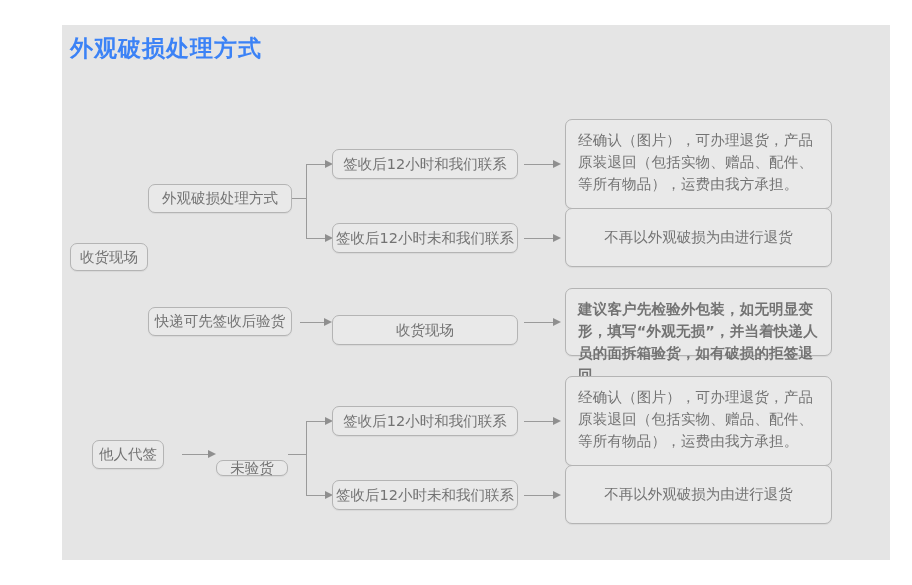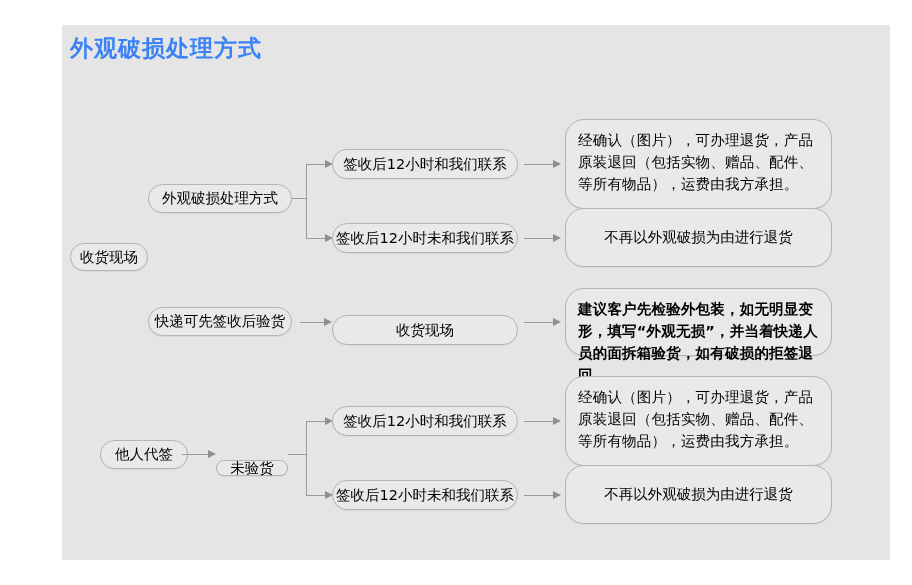--- a/index.html
+++ b/index.html
@@ -34,22 +34,22 @@
     letter-spacing: 1px;
     white-space: nowrap;
   }
 
   
   .node {
     position: absolute;
     box-sizing: border-box;
     background: #e9e9e9;
     border: 1px solid #b4b4b4;
-    border-radius: 19px;
-    color: #000000;
+    border-radius: 7px;
+    color: #737373;
     font-size: 14.5px;
     line-height: 21px;
     display: flex;
     align-items: center;
     justify-content: center;
     text-align: center;
     box-shadow: 0 1px 1px rgba(0,0,0,0.06);
   }
   .node.para {
     justify-content: flex-start;
@@ -110,21 +110,21 @@
 <div class="ln h" style="left:300px; top:322px; width:26px;"></div>
 <div class="arrow" style="left:324px; top:318px;"></div>
 
 <div class="node" style="left:332px; top:315px; width:186px; height:30px;">收货现场</div>
 
 <div class="ln h" style="left:524px; top:322px; width:31px;"></div>
 <div class="arrow" style="left:553px; top:318px;"></div>
 
 <div class="node para" style="left:565px; top:288px; width:267px; height:68px;font-weight:bold;">建议客户先检验外包装，如无明显变形，填写“外观无损”，并当着快递人员的面拆箱验货，如有破损的拒签退回。</div>
 
-<div class="node" style="left:100px; top:440px; width:88px; height:29px;">他人代签</div>
+<div class="node" style="left:92px; top:440px; width:72px; height:29px;">他人代签</div>
 <div class="ln h" style="left:182px; top:454px; width:28px;"></div>
 <div class="arrow" style="left:208px; top:450px;"></div>
 
 <div class="node" style="left:216px; top:460px; width:72px; height:16px;">未验货</div>
 
 <div class="ln h" style="left:288px; top:454px; width:18px;"></div>
 <div class="ln v" style="left:306px; top:421px; height:75px;"></div>
 <div class="ln h" style="left:306px; top:421px; width:19px;"></div>
 <div class="arrow" style="left:325px; top:417px;"></div>
 <div class="ln h" style="left:306px; top:495px; width:19px;"></div>

